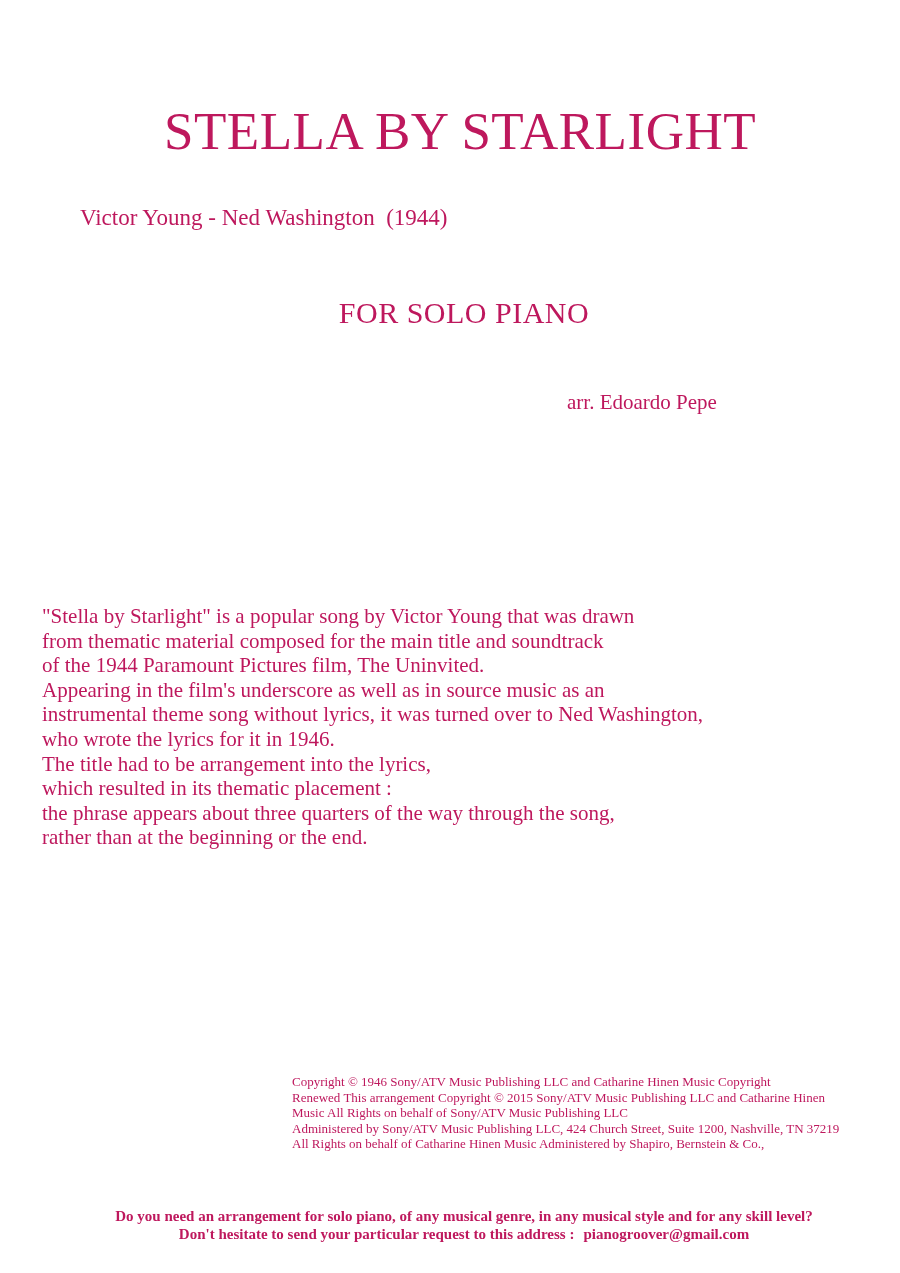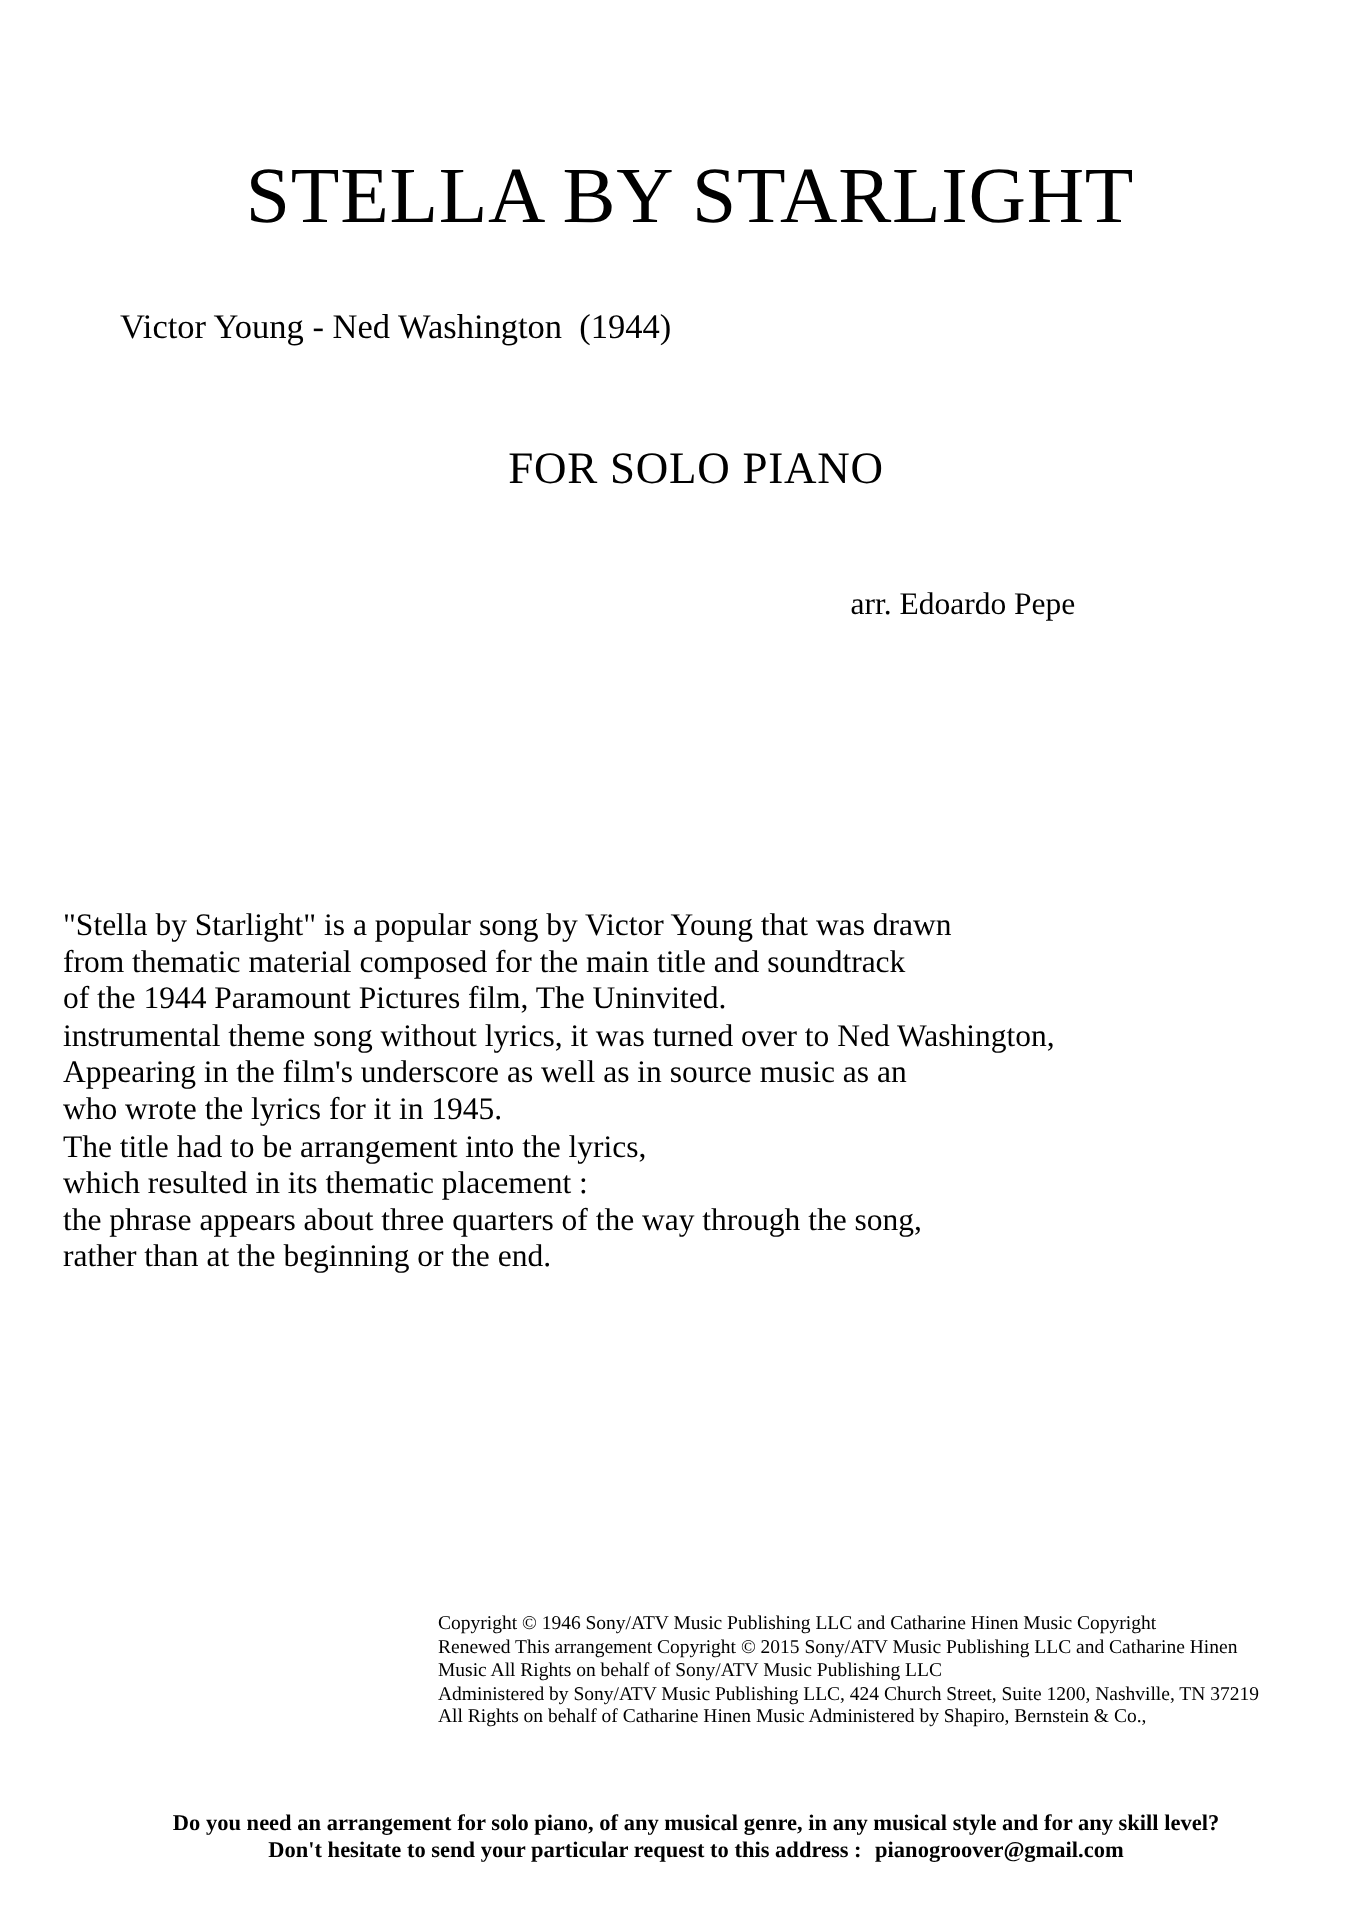--- a/index.html
+++ b/index.html
@@ -5,21 +5,21 @@
   html, body {
     margin: 0;
     padding: 0;
     background: #ffffff;
   }
   #page {
     position: relative;
     width: 900px;
     height: 1273px;
     background: #ffffff;
-    color: #000000;
+    color: #be185d;
     font-family: "Liberation Serif", "DejaVu Serif", serif;
     overflow: hidden;
   }
   .abs { position: absolute; }
   .pre { white-space: pre-wrap; }
 
   #song-title {
     left: 10px;
     top: 101px;
     width: 900px;
@@ -85,23 +85,23 @@
   <div id="composer-credit" class="abs pre">Victor Young - Ned Washington  (1944)</div>
 
   <div id="arrangement-type" class="abs pre">FOR SOLO PIANO</div>
 
   <div id="arranger-credit" class="abs pre">arr. Edoardo Pepe</div>
 
   <div id="description" class="abs">
     <div class="pre">"Stella by Starlight" is a popular song by Victor Young that was drawn</div>
     <div class="pre">from thematic material composed for the main title and soundtrack</div>
     <div class="pre">of the 1944 Paramount Pictures film, The Uninvited.</div>
+    <div class="pre">Appearing in the film's underscore as well as in source music as an</div>
     <div class="pre">instrumental theme song without lyrics, it was turned over to Ned Washington,</div>
-    <div class="pre">Appearing in the film's underscore as well as in source music as an</div>
-    <div class="pre">who wrote the lyrics for it in 1945.</div>
+    <div class="pre">who wrote the lyrics for it in 1946.</div>
     <div class="pre">The title had to be arrangement into the lyrics,</div>
     <div class="pre">which resulted in its thematic placement :</div>
     <div class="pre">the phrase appears about three quarters of the way through the song,</div>
     <div class="pre">rather than at the beginning or the end.</div>
   </div>
 
   <div id="copyright" class="abs">
     <div class="pre">Copyright © 1946 Sony/ATV Music Publishing LLC and Catharine Hinen Music Copyright</div>
     <div class="pre">Renewed This arrangement Copyright © 2015 Sony/ATV Music Publishing LLC and Catharine Hinen</div>
     <div class="pre">Music All Rights on behalf of Sony/ATV Music Publishing LLC</div>

